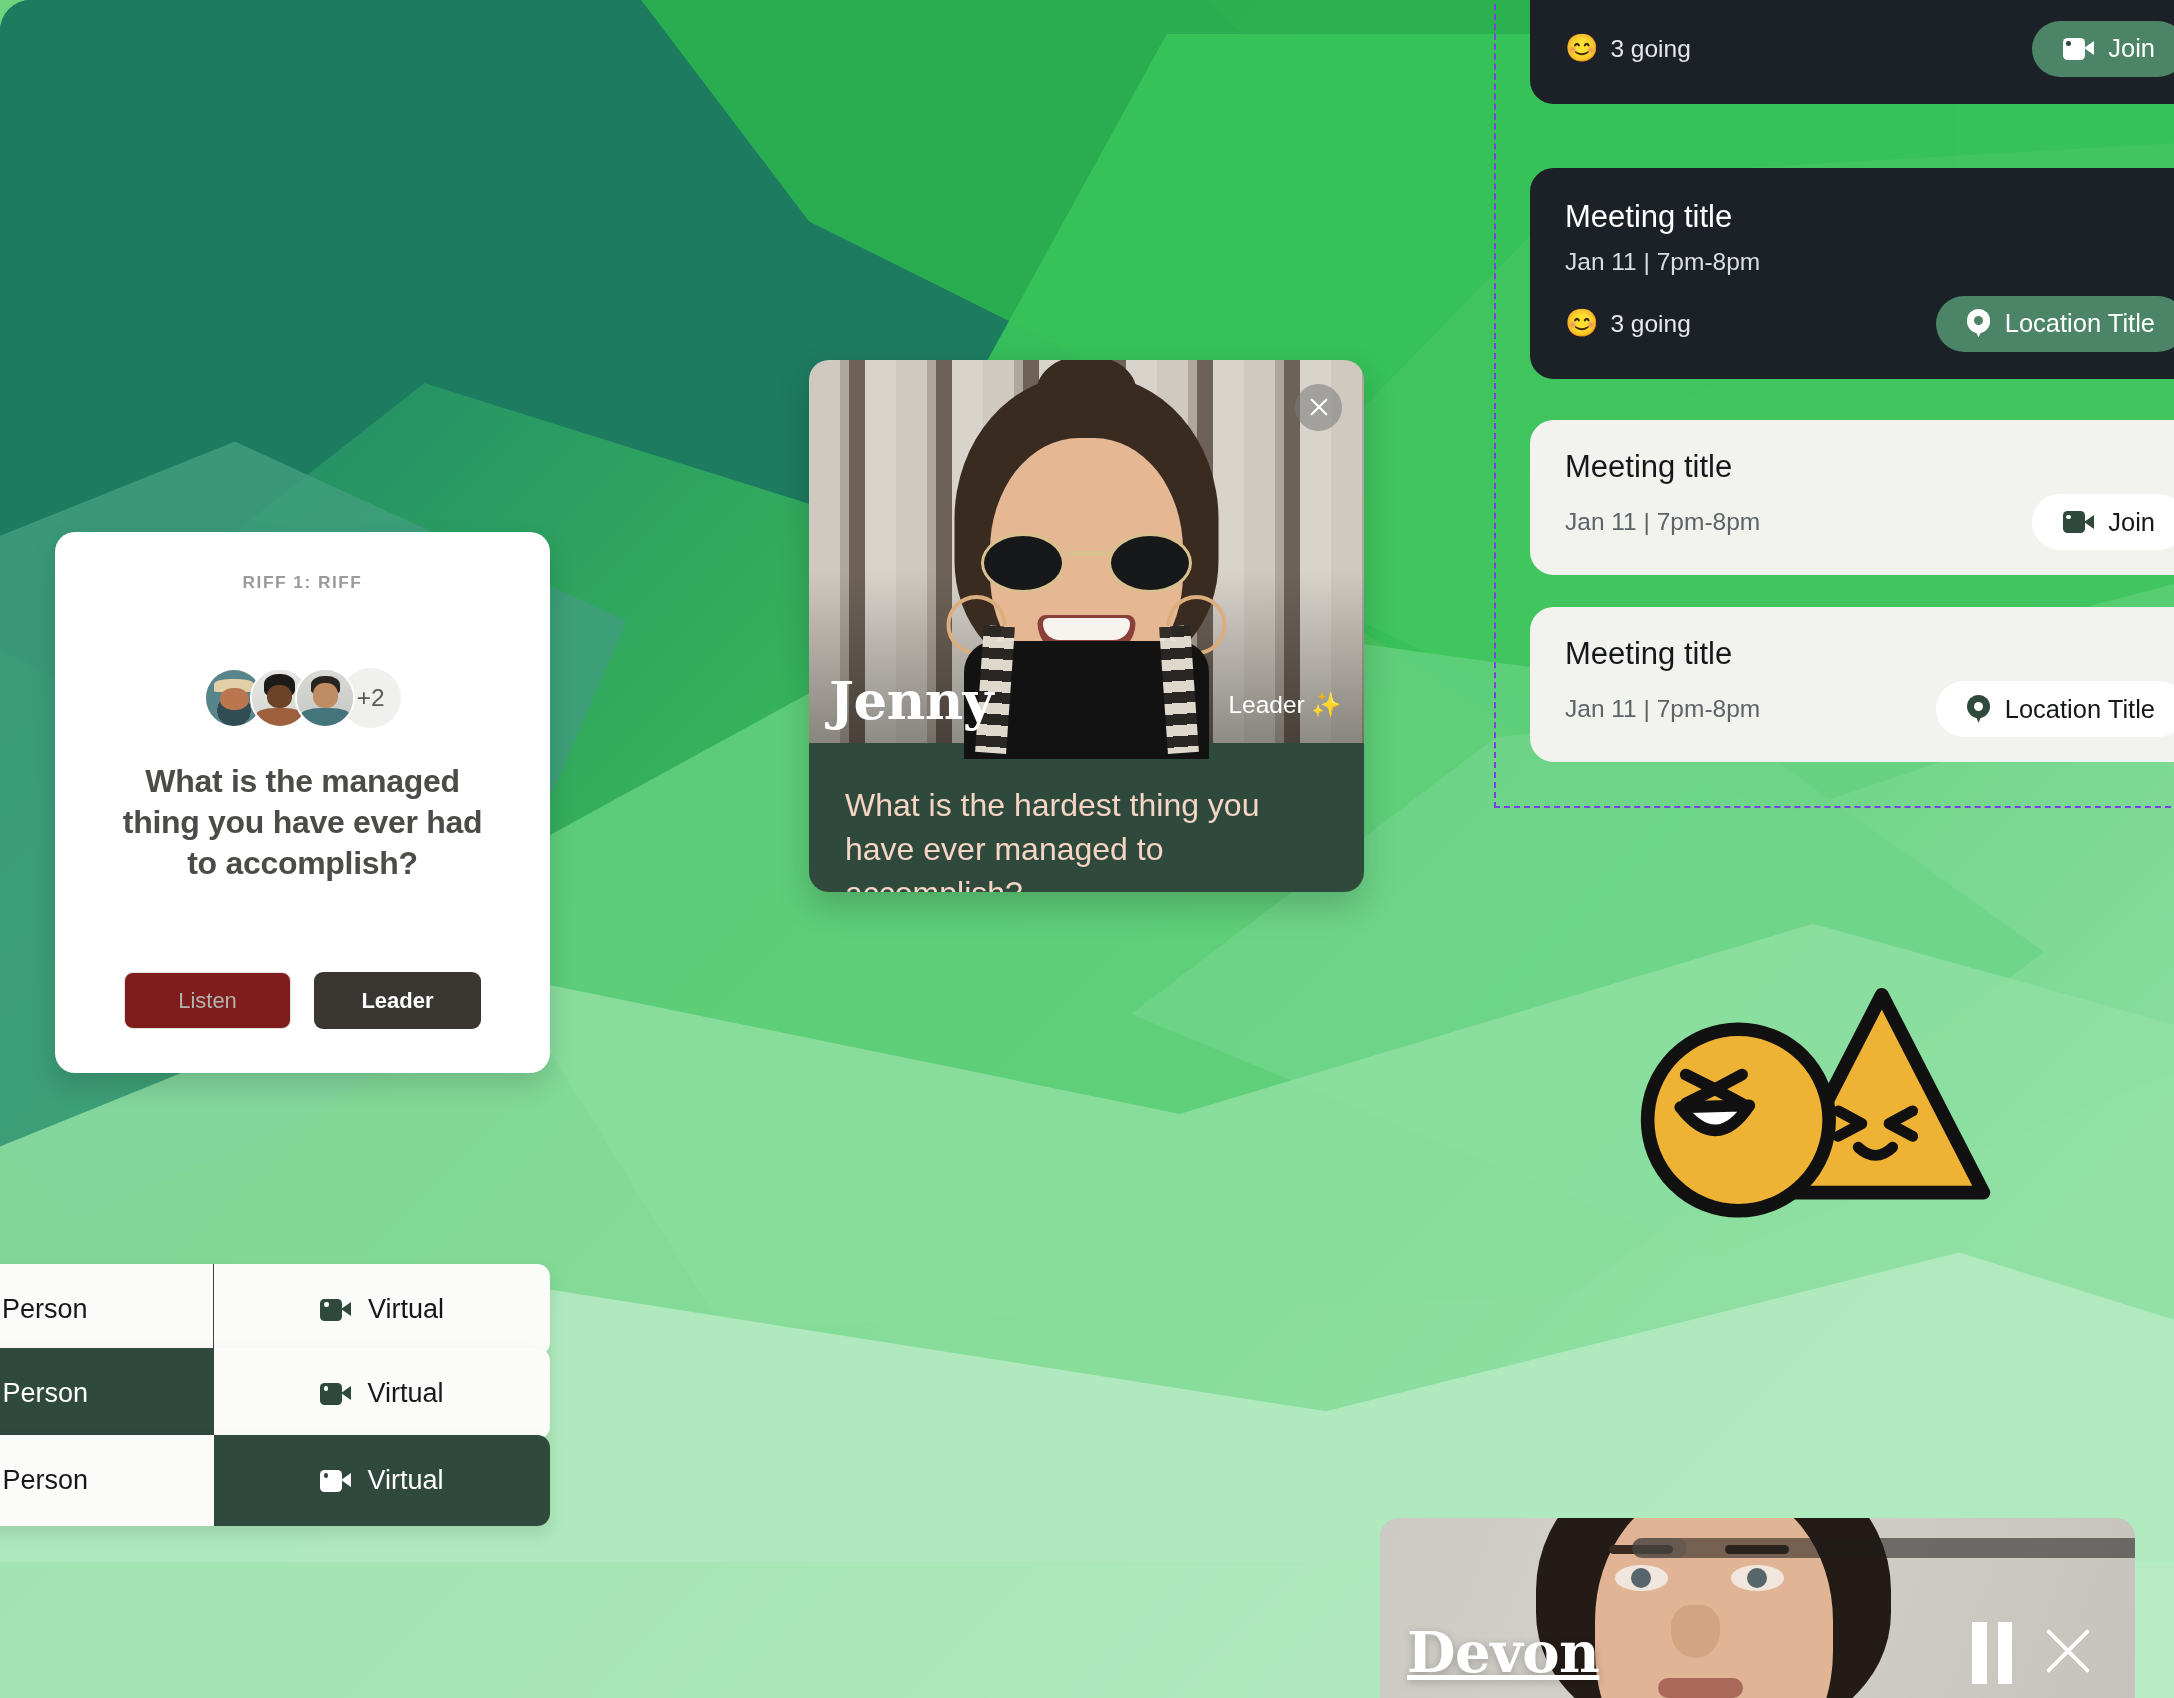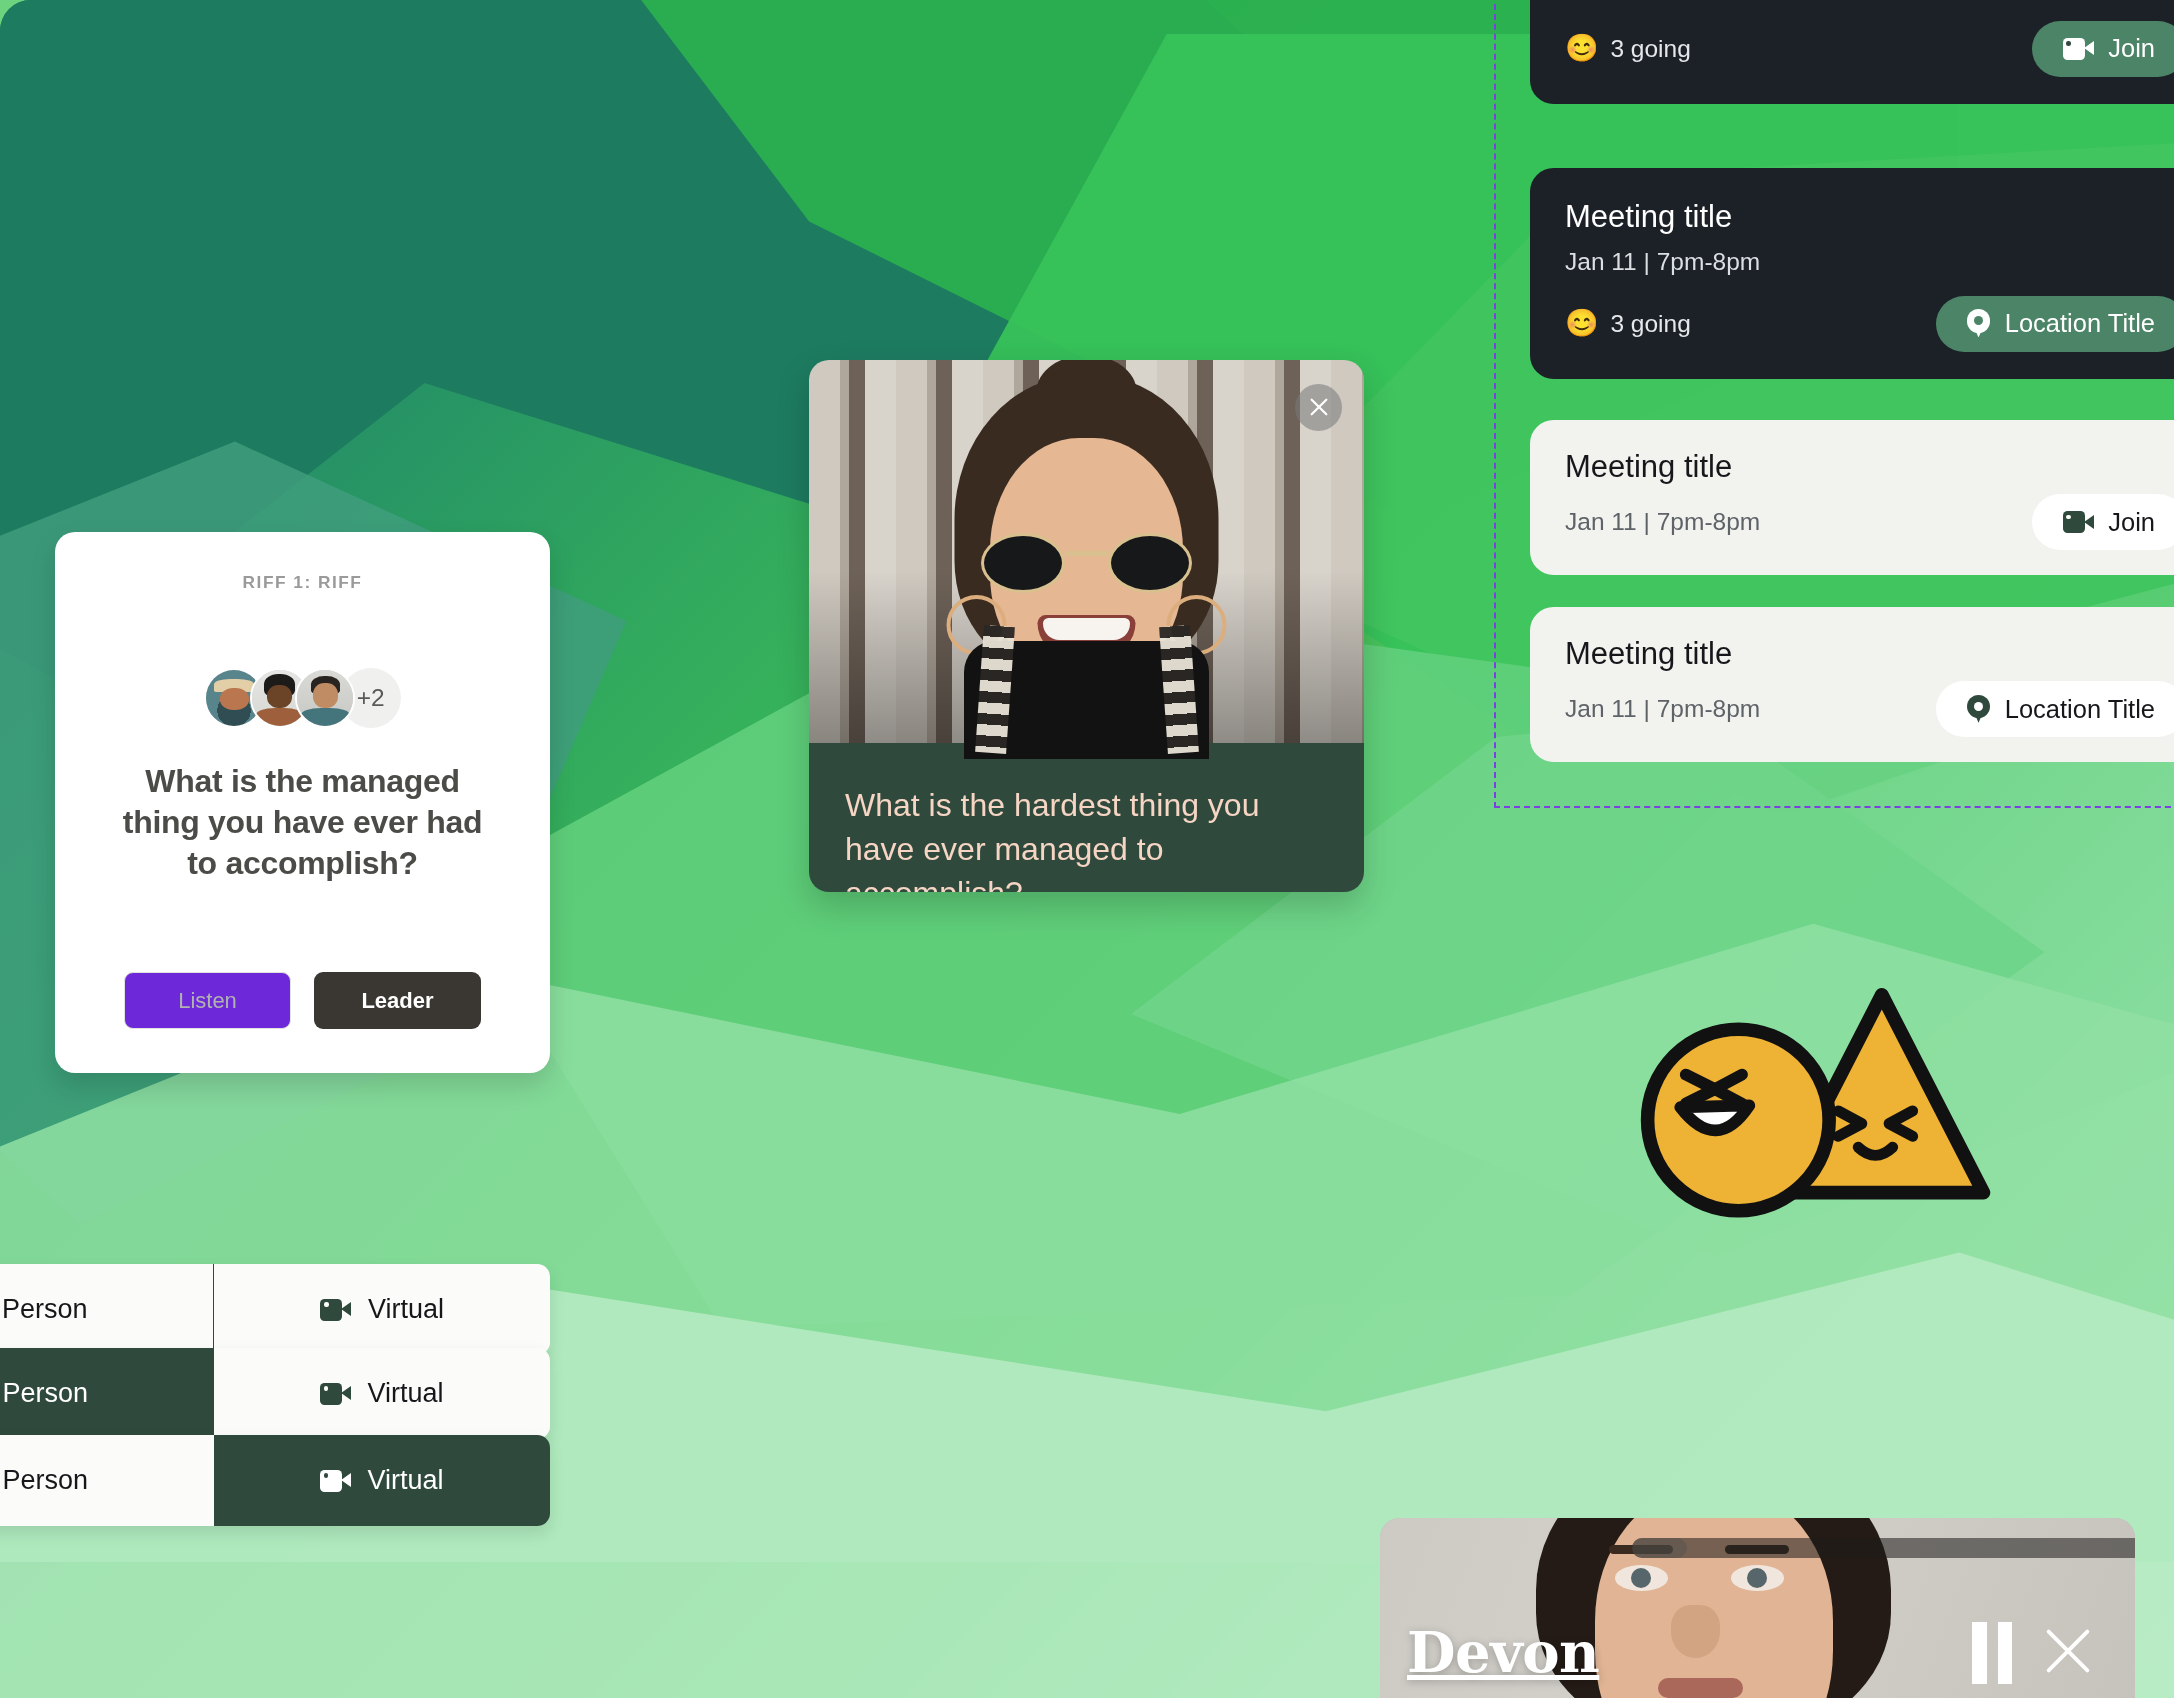--- a/index.html
+++ b/index.html
@@ -171,21 +171,21 @@
     margin-top: auto;
     display: flex;
     gap: 23px;
     width: 100%;
     justify-content: center;
   }
   .btn-listen {
     width: 167px; height: 57px;
     border: 0.9px solid #e2e2de;
     border-radius: 9px;
-    background: #6d28d9;
+    background: #7f1d1d;
     color: #b2b2ae;
     font-size: 22px;
     display: flex; align-items: center; justify-content: center;
     cursor: pointer;
   }
   .btn-record {
     width: 167px; height: 57px;
     border-radius: 9px;
     background: #3a3733;
     color: #ffffff;
@@ -579,20 +579,27 @@
         <div class="pp-strap l"></div>
         <div class="pp-strap r"></div>
       </div>
 
       <div class="close-round">
         <svg viewBox="0 0 24 24" aria-hidden="true">
           <path d="M4 4 L20 20 M20 4 L4 20" stroke="#ffffff" stroke-width="2.4" stroke-linecap="round" fill="none"></path>
         </svg>
       </div>
 
+      <div class="profile-name-row">
+        <div class="profile-name">Jenny</div>
+        <div class="profile-role">
+          <span>Leader</span>
+          <span class="sparkle">✨</span>
+        </div>
+      </div>
     </div>
     <div class="profile-body">
       <div class="profile-question">What is the hardest thing you have ever managed to accomplish?</div>
     </div>
   </div>
 
   <div class="card meet-card meet-dark" style="top:-71px;">
     <div class="meet-title"></div>
     <div class="meet-time">Jan 11 | 7pm-8pm</div>
     <div class="meet-row">

